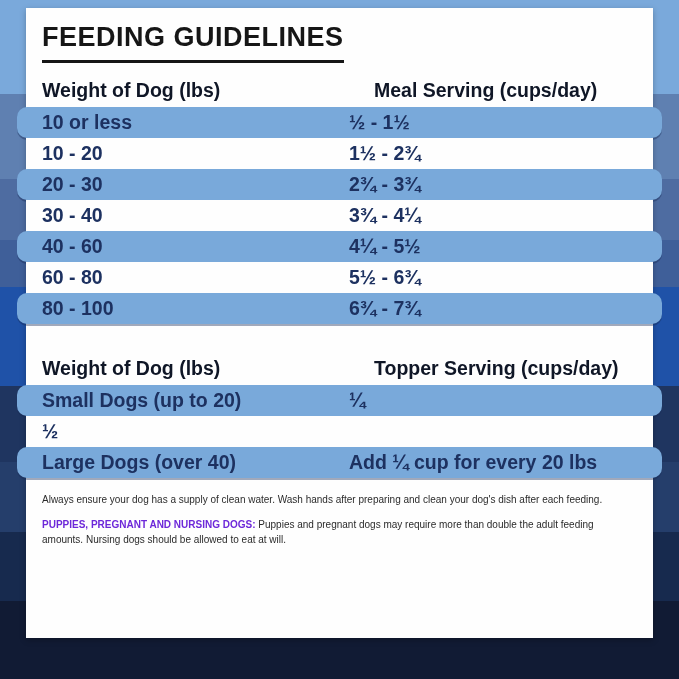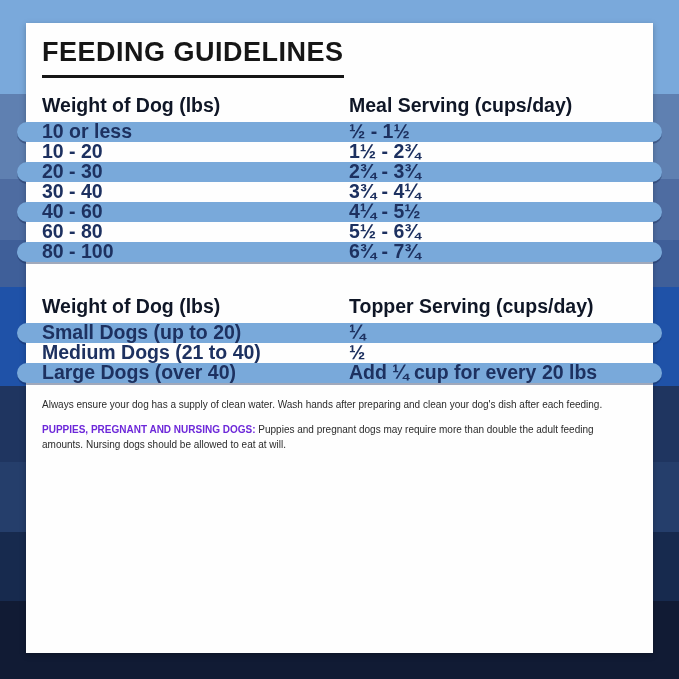--- a/index.html
+++ b/index.html
@@ -15,21 +15,21 @@
       #4e6ca1 179px, #4e6ca1 240px,
       #3f5f99 240px, #3f5f99 287px,
       #1f52a8 287px, #1f52a8 386px,
       #1f3560 386px, #1f3560 462px,
       #253e6b 462px, #253e6b 532px,
       #172a4e 532px, #172a4e 601px,
       #111b34 601px, #111b34 679px);
   }
   .card{
     position:absolute;
-    left:26px; top:23px;
+    left:26px; top:8px;
     width:627px; height:630px;
     background:#fefefe;
     box-sizing:border-box;
     padding-top:13px;
     box-shadow:0 2px 6px rgba(0,0,0,0.25);
   }
   .title{
     display:inline-block;
     margin:2px 0 0 16px;
     font-size:27px;
@@ -43,27 +43,28 @@
   .table{width:100%;}
   .tbl-header{
     display:flex;
     align-items:center;
     height:33px;
     margin-top:11px;
     padding-left:16px;
     font-size:19.5px;
     font-weight:bold;
     color:#0f1626;
+    gap:25px;
   }
   .tbl-header .c1, .row .c1{flex:0 0 307px;}
   .tbl-header .c2, .row .c2{flex:1 1 auto;}
   .row{
     display:flex;
     align-items:center;
-    height:20px;
+    height:31px;
     padding-left:16px;
     font-size:19.5px;
     font-weight:bold;
     color:#1d3160;
     background:#fefefe;
   }
   .row.hl{
     margin-left:-9px;
     margin-right:-9px;
     padding-left:25px;
@@ -135,21 +136,20 @@
       <div class="tbl-header">
         <div class="c1">Weight of Dog (lbs)</div>
         <div class="c2">Topper Serving (cups/day)</div>
       </div>
 
       <div class="row hl">
         <div class="c1">Small Dogs (up to 20)</div>
         <div class="c2">¼</div>
       </div>
       <div class="row">
-        <div class="c1">Medium Dogs (21 to 40)</div>
         <div class="c2">½</div>
       </div>
       <div class="row hl">
         <div class="c1">Large Dogs (over 40)</div>
         <div class="c2">Add ¼ cup for every 20 lbs</div>
       </div>
     </div>
 
     
     <div class="notes">

